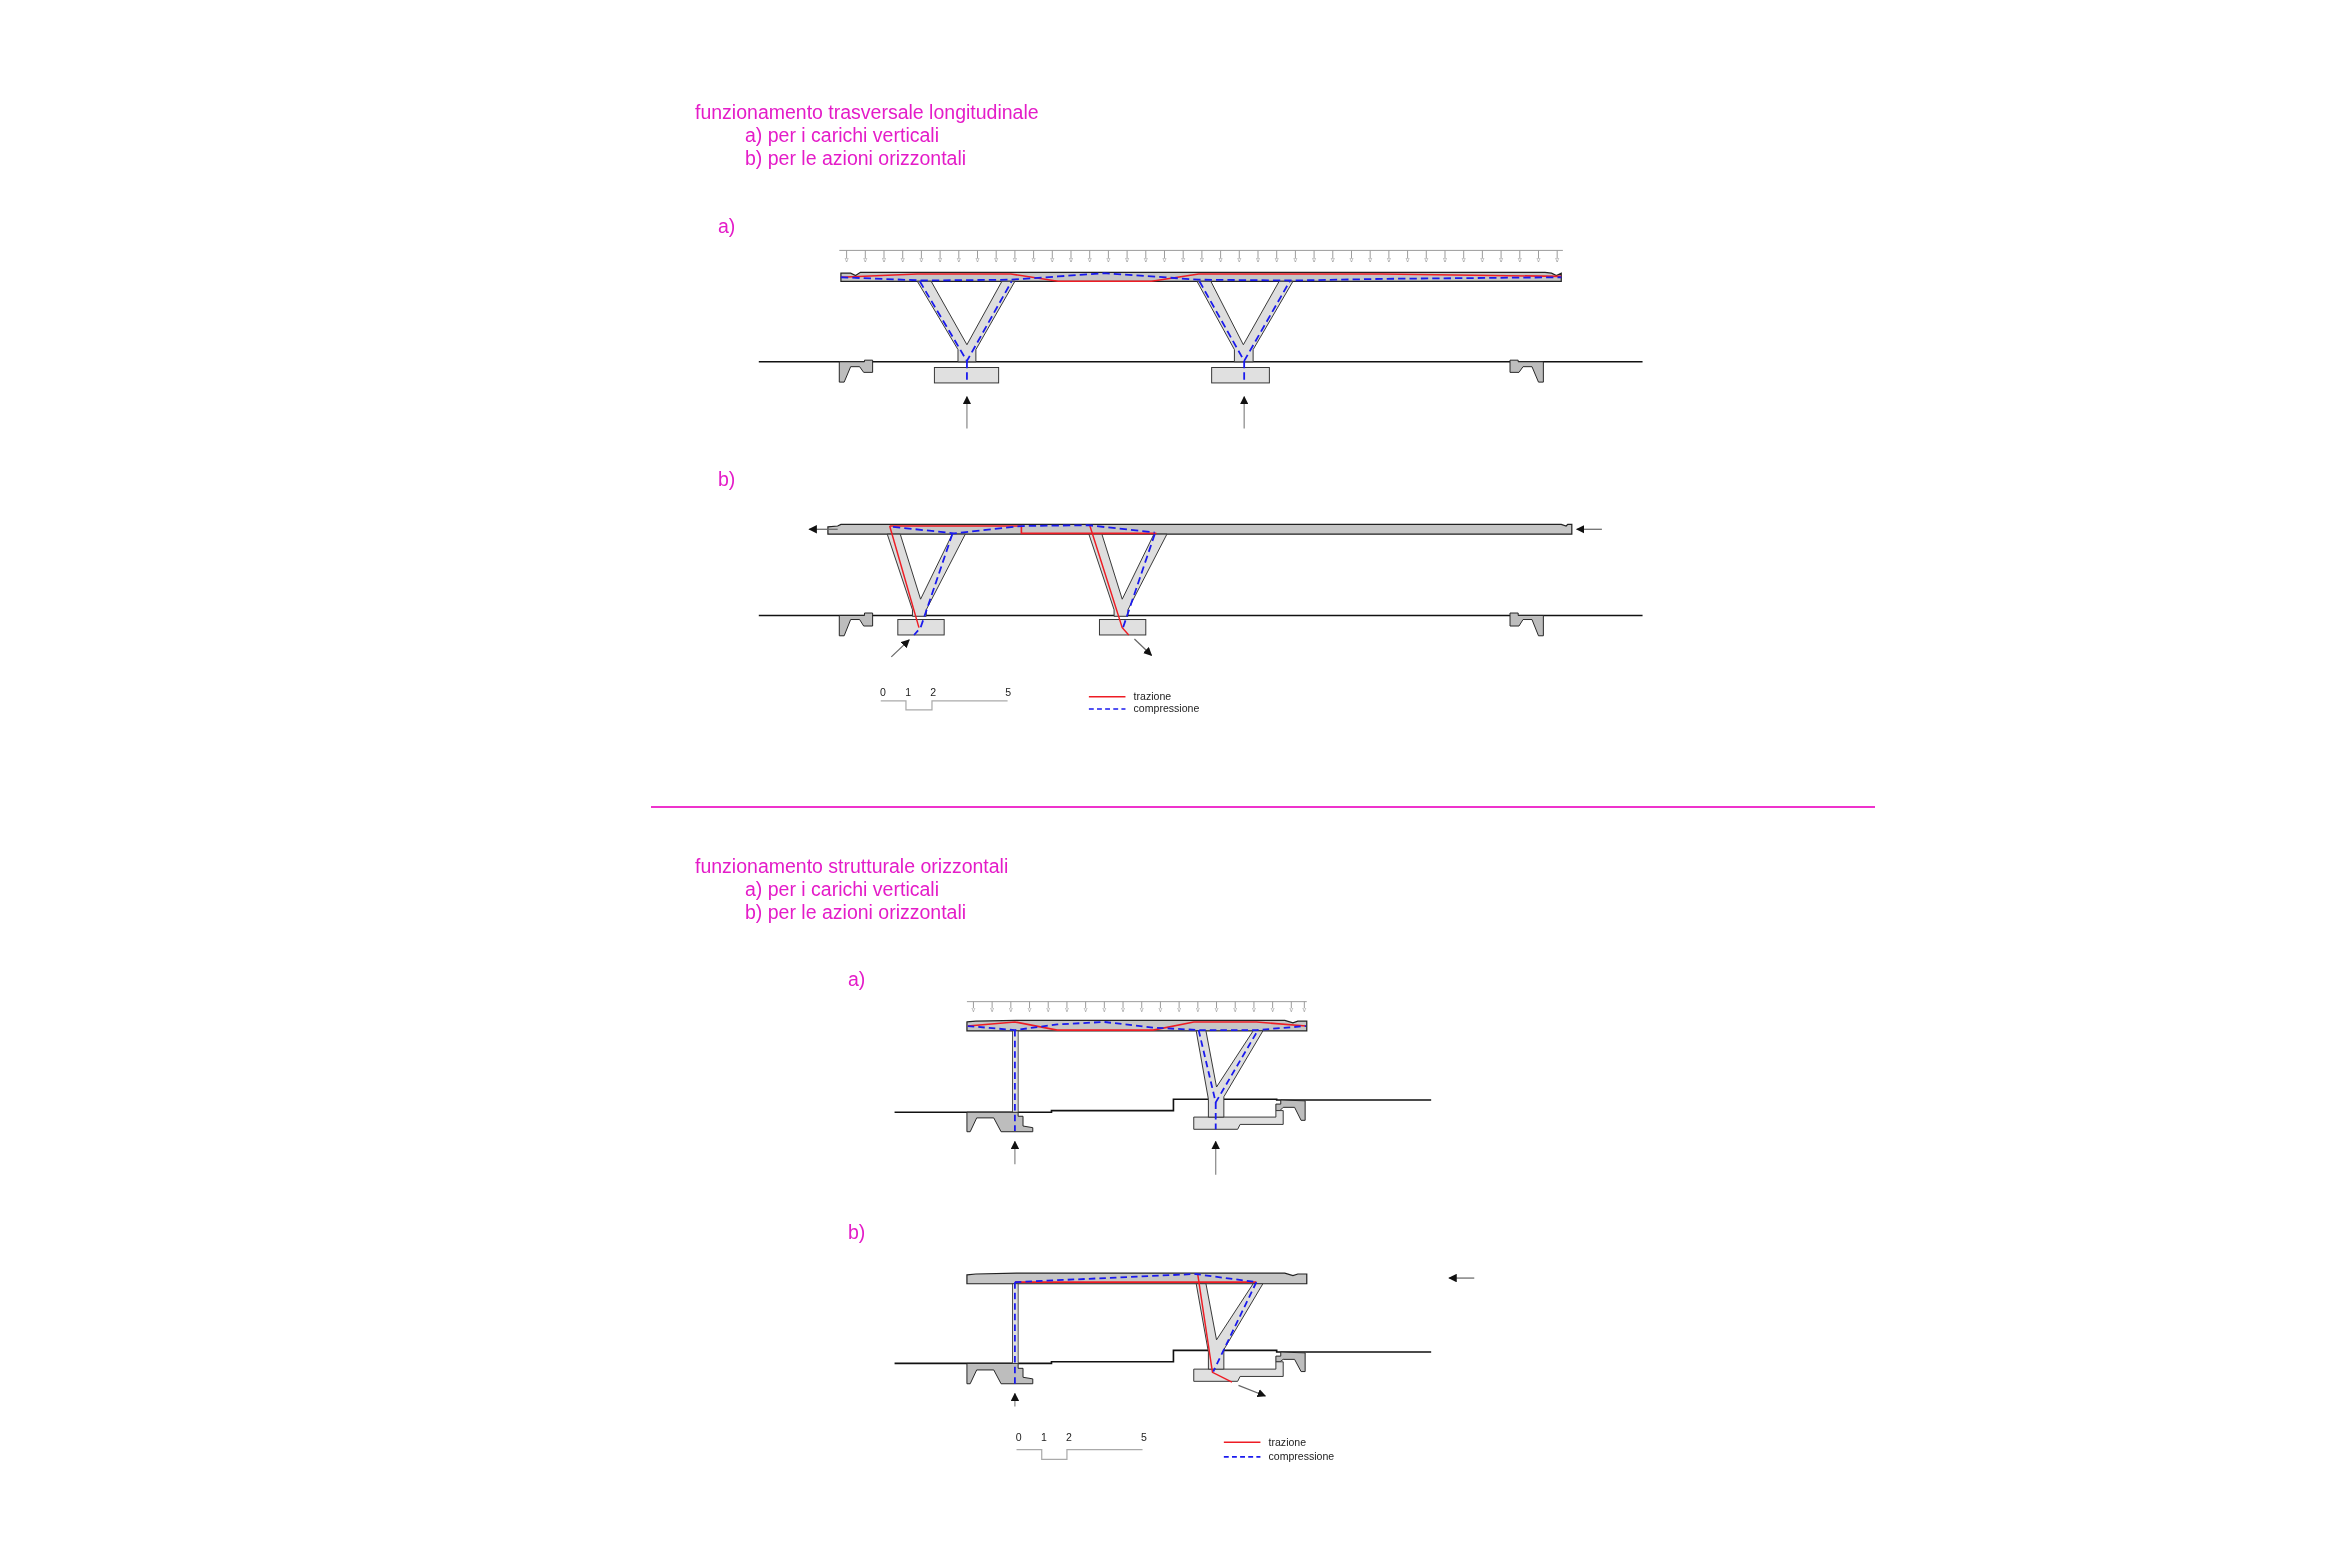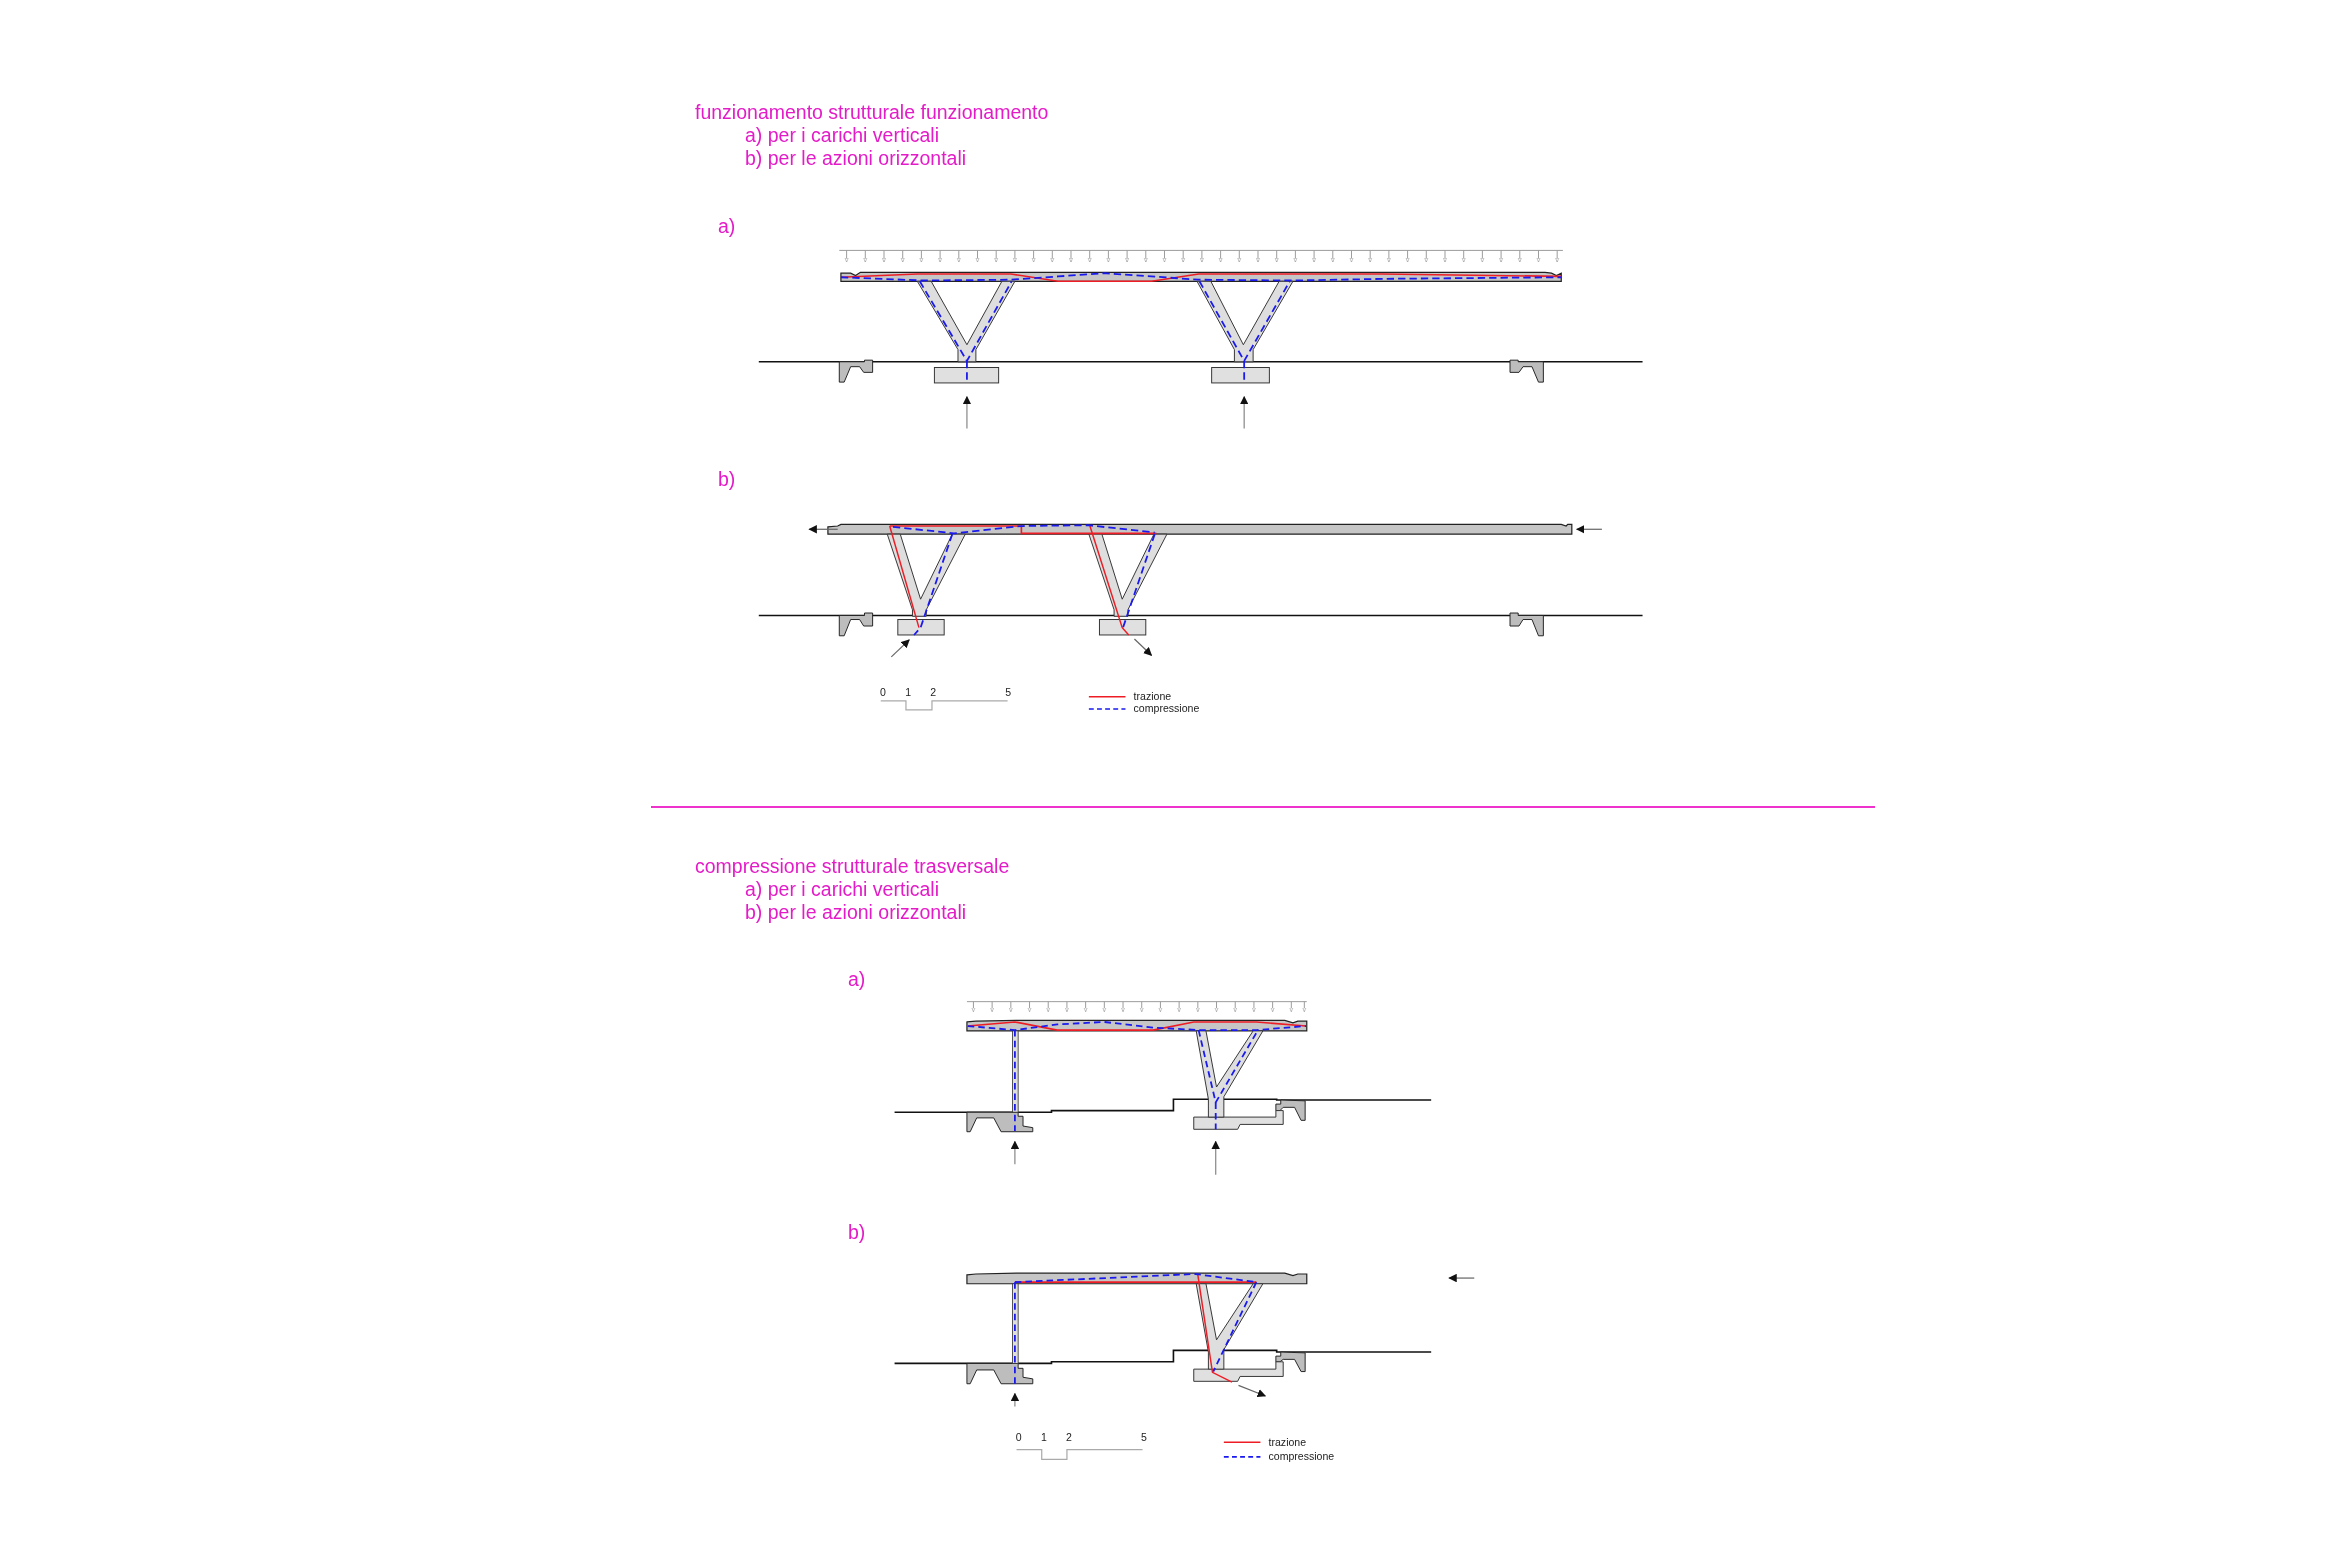--- a/index.html
+++ b/index.html
@@ -8,31 +8,31 @@
   .heading .sub { display:block; padding-left:50px; }
   .panel-label { position:absolute; color:#e41cc8; font-size:19.5px; font-family:"Liberation Sans", sans-serif; }
   .divider { position:absolute; left:651px; top:806px; width:1224px; height:1.6px; background:#ee33cc; }
   svg.dg { position:absolute; left:0; top:0; }
   .scale-text, .legend-text { font-family:"Liberation Sans", sans-serif; font-size:13px; fill:#222; }
 </style>
 </head>
 <body>
 
 <div class="heading" style="left:695px; top:101px;">
-  <span>funzionamento strutturale funzionamento</span>
+  <span>funzionamento trasversale longitudinale</span>
   <span class="sub">a)  per i carichi verticali</span>
   <span class="sub">b)  per le azioni orizzontali</span>
 </div>
 <div class="panel-label" style="left:718px; top:215px;">a)</div>
 <div class="panel-label" style="left:718px; top:468px;">b)</div>
 
 <div class="divider"></div>
 
 <div class="heading" style="left:695px; top:855px;">
-  <span>compressione strutturale trasversale</span>
+  <span>funzionamento strutturale orizzontali</span>
   <span class="sub">a)  per i carichi verticali</span>
   <span class="sub">b)  per le azioni orizzontali</span>
 </div>
 <div class="panel-label" style="left:848px; top:968px;">a)</div>
 <div class="panel-label" style="left:848px; top:1221px;">b)</div>
 
 <svg class="dg" width="2342" height="1561" viewBox="0 0 2880 1920">
   <defs>
     <marker id="ah" viewBox="0 0 10 10" refX="9" refY="5" markerWidth="7" markerHeight="7" orient="auto-start-reverse">
       <path d="M0,0 L10,5 L0,10 z" fill="#111"></path>

